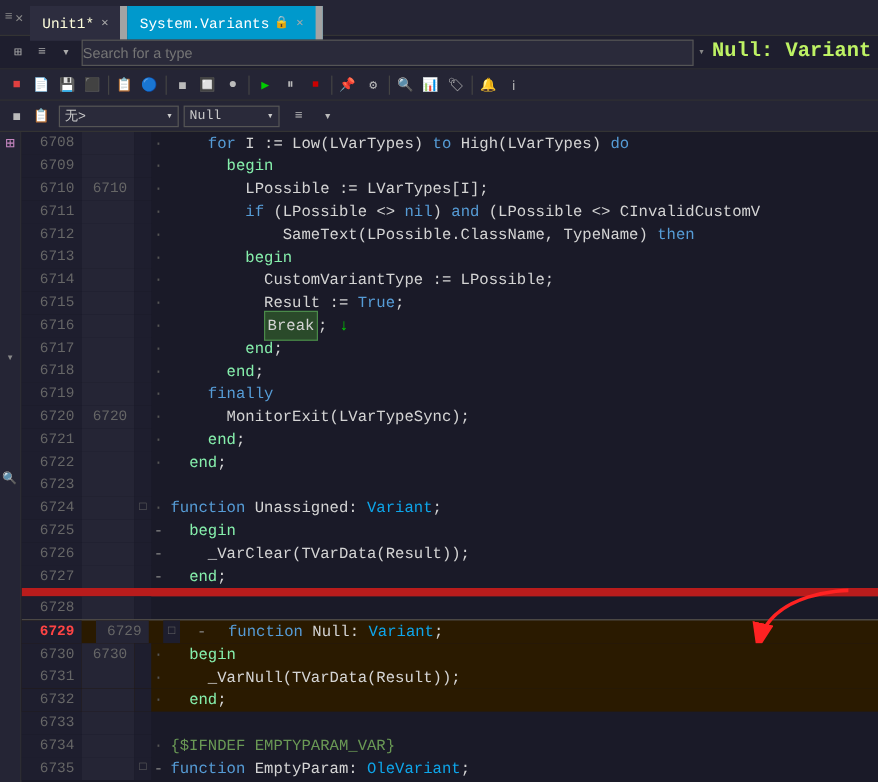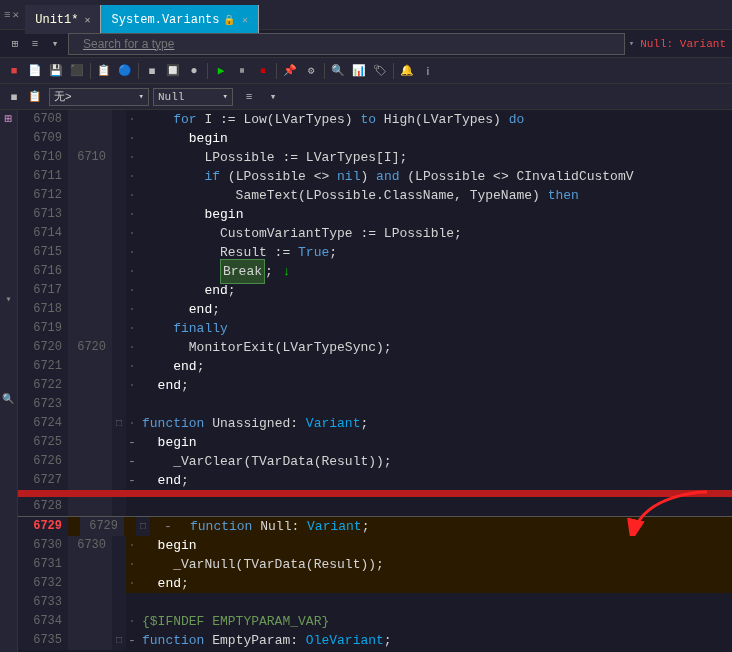--- a/index.html
+++ b/index.html
@@ -33,21 +33,21 @@
       font-size: 11px;
     }
     .tab {
       display: flex;
       align-items: center;
       padding: 4px 10px;
       font-size: 12px;
       color: #ccc;
       cursor: pointer;
       background: #2d2d3f;
-      border-right: 1px solid #a3a3a3;
+      border-right: 6px solid #a3a3a3;
       height: 100%;
       margin-top: 10px;
     }
     .tab.active {
       background: #0099cc;
       color: #fff;
     }
     .tab .tab-close {
       margin-left: 6px;
       color: #aaa;
@@ -90,37 +90,37 @@
       justify-content: center;
       color: #aaa;
       font-size: 11px;
       cursor: pointer;
     }
     .search-input {
       background: #2a2a3a;
       border: 1px solid #555;
       color: #999;
       font-size: 12px;
-      padding: 2px 14px;
+      padding: 2px 0;
       flex: 1;
       height: 22px;
       outline: none;
-      text-decoration: underline;
     }
     .search-bar-right {
       display: flex;
       align-items: center;
       gap: 6px;
     }
     .dropdown-area {
       display: flex;
       align-items: center;
       gap: 4px;
-      color: #ef4444;
-      font-size: 11px;
+      color: #bef264;
+      font-size: 17px;
+      font-weight: bold;
     }
     .chevron {
       font-size: 9px;
       color: #888;
     }
 
     
     .toolbar {
       display: flex;
       align-items: center;
@@ -233,21 +233,21 @@
       flex: 1;
       padding-left: 4px;
       line-height: 19px;
       white-space: pre;
       font-size: 13px;
     }
     
     .kw { color: #569cd6; font-weight: normal; }
     .comment { color: #6a9955; }
     .type { color: #0ea5e9; }
-    .magenta { color: #ffffff; }
+    .magenta { color: #86efac; }
     .break-highlight {
       background: #2a4a2a;
       border: 1px solid #4a8a4a;
       padding: 4px 2px;
     }
     .arrow-indicator {
       color: #00cc00;
       margin-left: 2px;
     }
     .dash-col {

